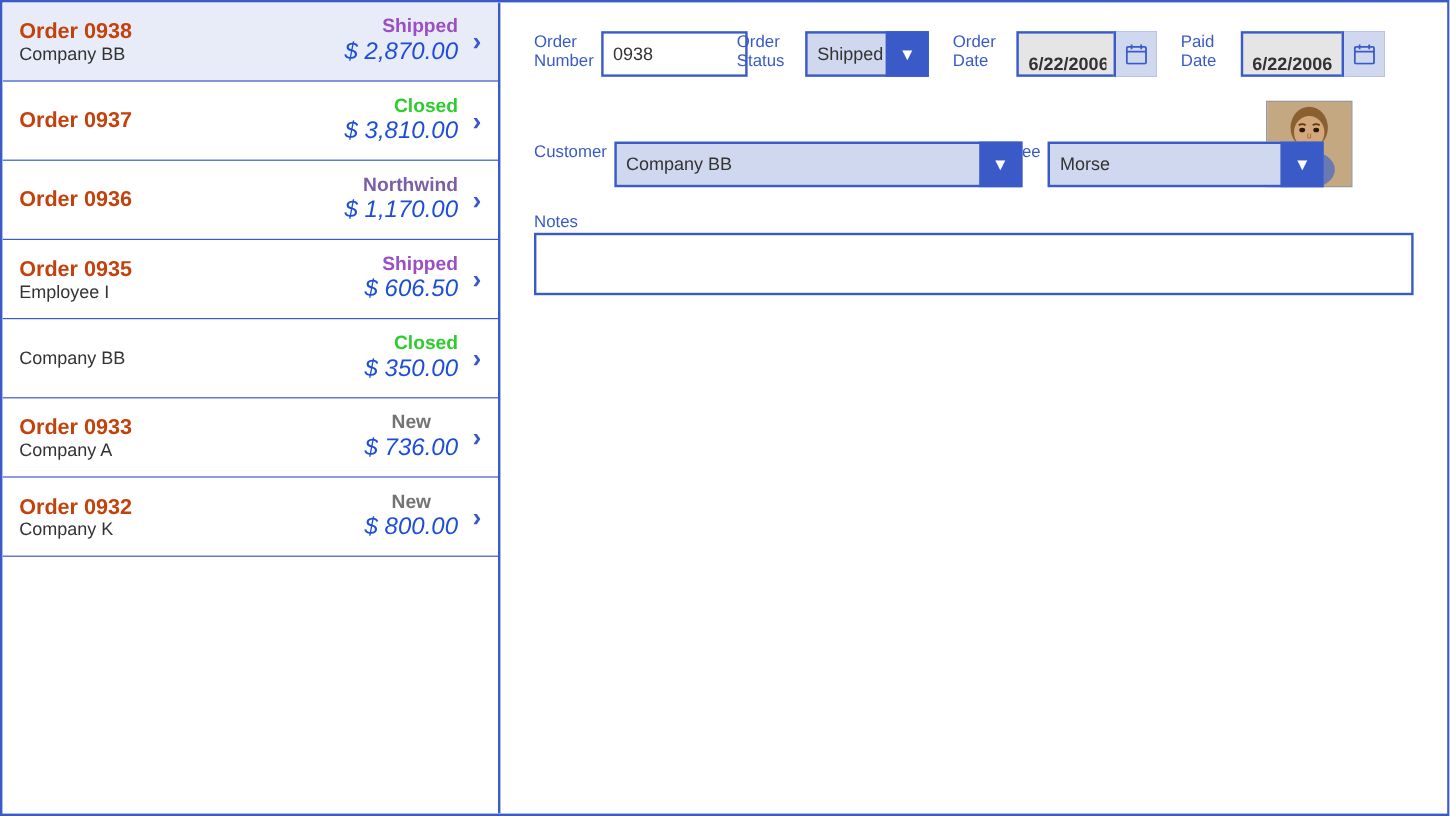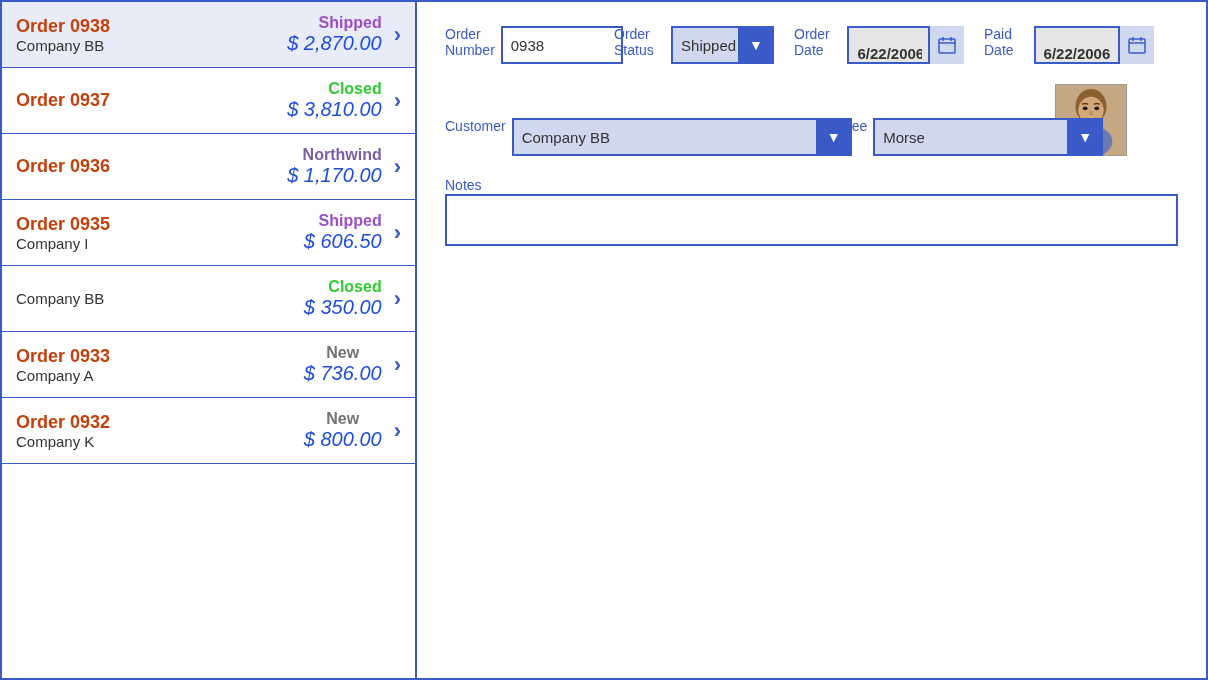--- a/index.html
+++ b/index.html
@@ -306,21 +306,21 @@
       </div>
       <div class="order-right">
         <div class="order-status status-invoiced">Northwind</div>
         <div class="order-amount">$ 1,170.00</div>
       </div>
       <div class="chevron">›</div>
     </div>
         <div class="order-item">
       <div class="order-info">
         <div class="order-title">Order 0935</div>
-        <div class="order-company">Company I</div>
+        <div class="order-company">Employee I</div>
       </div>
       <div class="order-right">
         <div class="order-status status-shipped">Shipped</div>
         <div class="order-amount">$ 606.50</div>
       </div>
       <div class="chevron">›</div>
     </div>
         <div class="order-item">
       <div class="order-info">
         <div class="order-company">Company BB</div>

